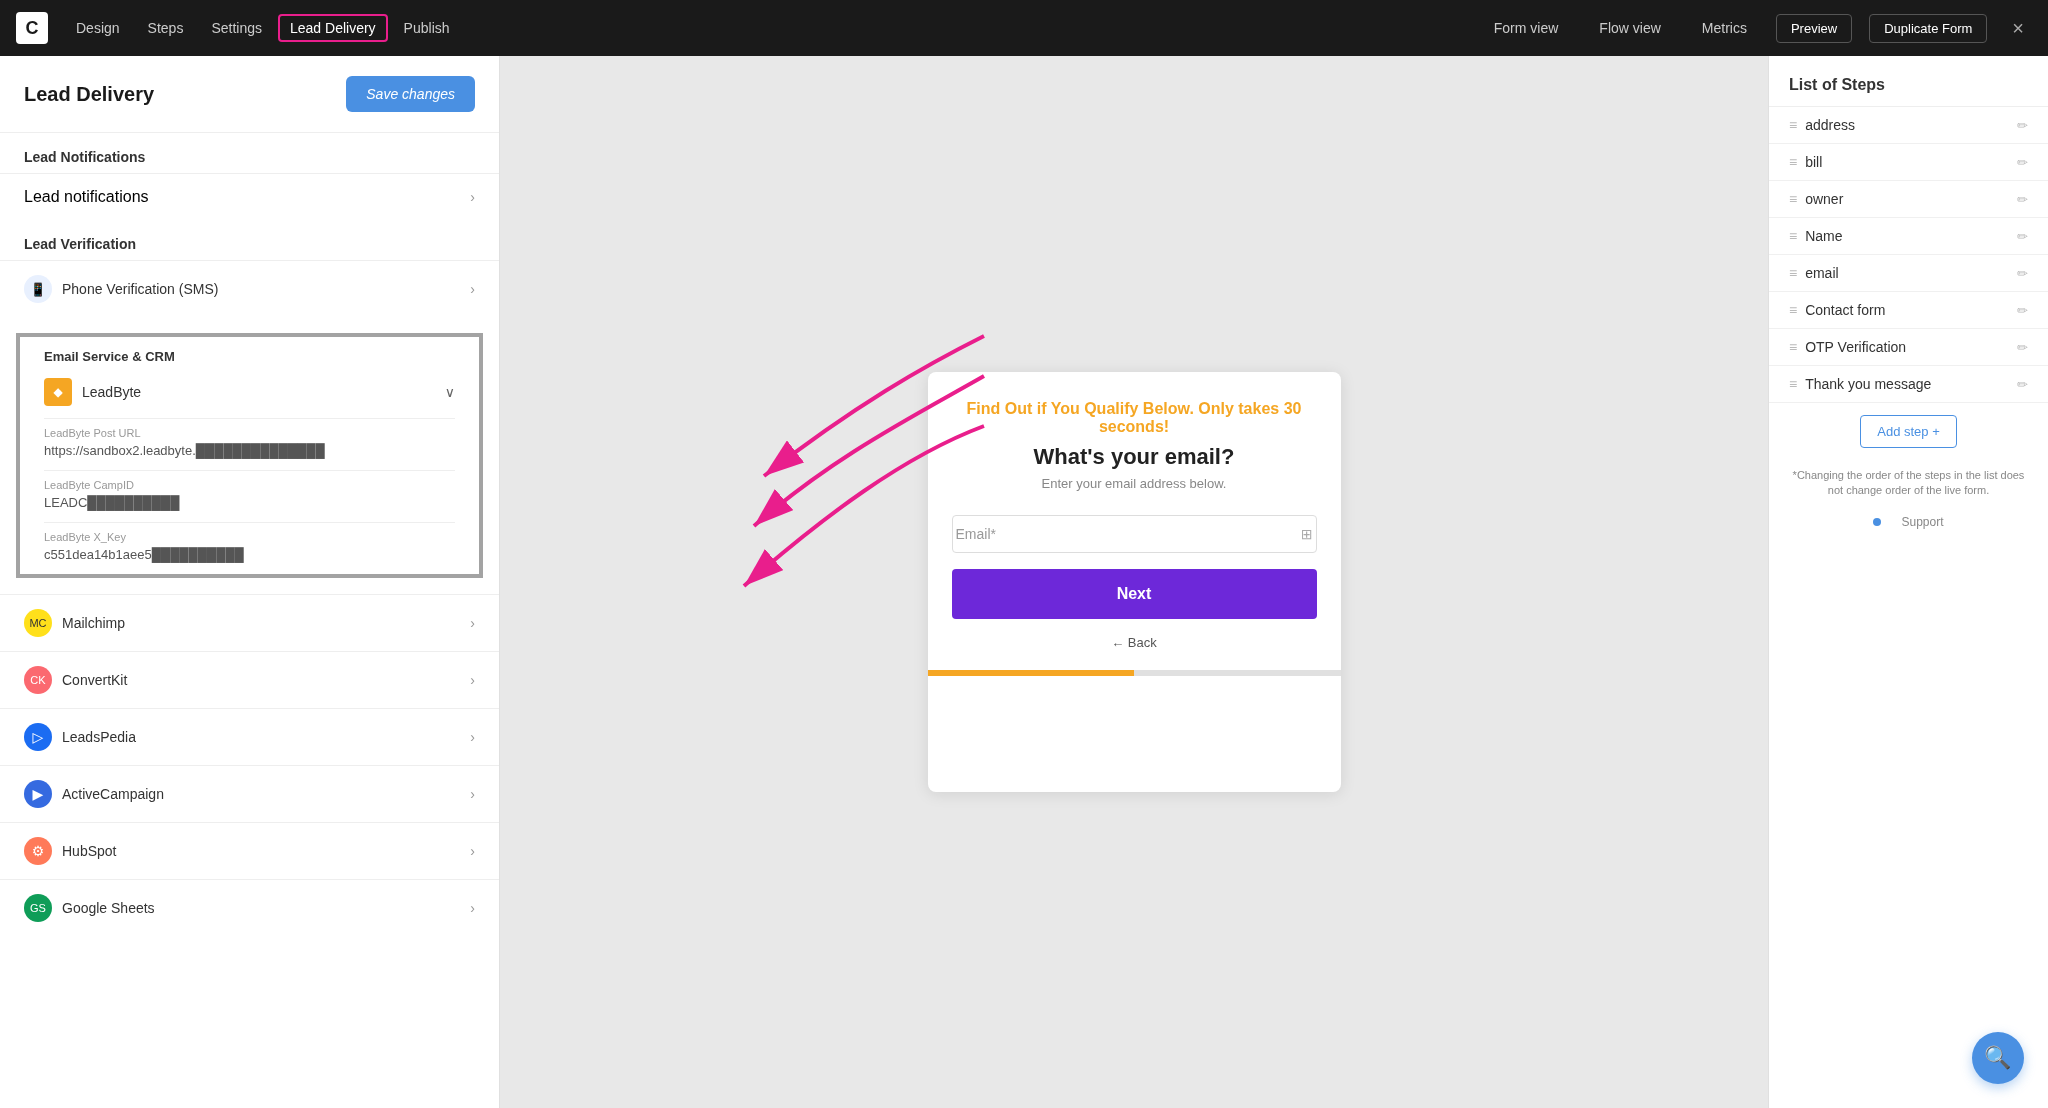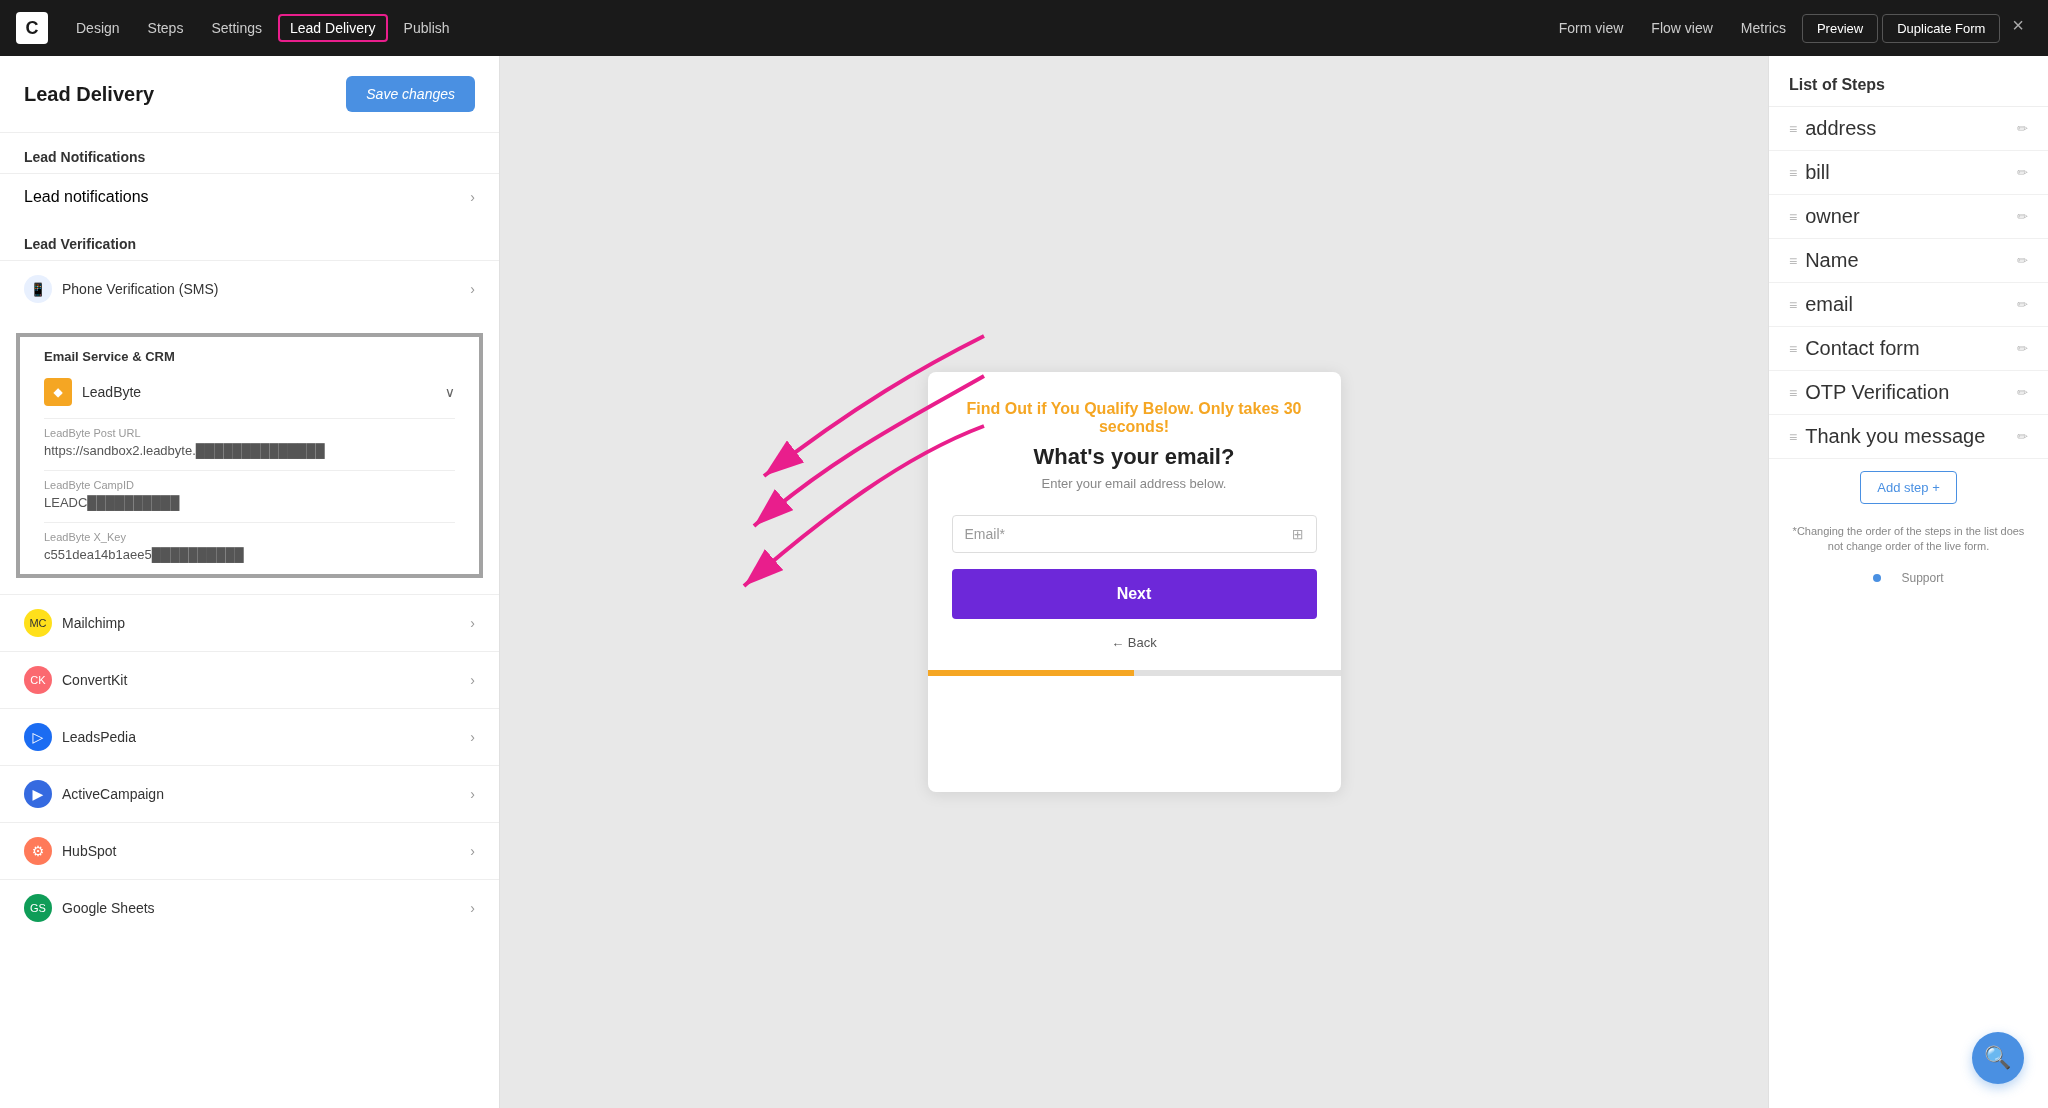--- a/index.html
+++ b/index.html
@@ -16,21 +16,21 @@
       font-weight: bold; font-size: 18px; color: #1a1a1a; margin-right: 12px; flex-shrink: 0;
     }
     .topnav-item {
       color: #ccc; font-size: 14px; padding: 6px 12px; cursor: pointer;
       border-radius: 4px; transition: color 0.2s;
     }
     .topnav-item.active {
       color: white; border: 2px solid #e91e8c; border-radius: 4px; padding: 4px 10px;
     }
     .topnav-spacer { flex: 1; }
-    .topnav-right { display: flex; gap: 4px; }
+    .topnav-right { display: flex; align-items: center; gap: 17px; }
     .topnav-view-btn {
       color: #ccc; font-size: 14px; padding: 6px 12px; cursor: pointer; background: none; border: none;
     }
     .topnav-btn {
       background: transparent; border: 1px solid #555; color: white;
       padding: 6px 14px; border-radius: 4px; font-size: 13px; cursor: pointer;
     }
     .topnav-close {
       color: #aaa; font-size: 20px; cursor: pointer; padding: 0 8px;
     }
@@ -101,21 +101,21 @@
       box-shadow: 0 2px 16px rgba(0,0,0,0.1); overflow: hidden; position: relative;
     }
     .form-header-orange {
       color: #f5a623; font-size: 16px; font-weight: 600; text-align: center;
       padding: 28px 24px 8px;
     }
     .form-question { font-size: 22px; font-weight: 700; color: #222; text-align: center; padding: 0 24px 6px; }
     .form-subtitle { font-size: 13px; color: #888; text-align: center; padding-bottom: 24px; }
     .form-input-area {
       margin: 0 24px; border: 1px solid #ddd; border-radius: 4px;
-      display: flex; align-items: center; padding: 10px 12px; margin-bottom: 16px; justify-content: space-between;
+      display: flex; align-items: center; padding: 10px 3px; margin-bottom: 16px; justify-content: space-between;
     }
     .form-input-text { flex: 1; font-size: 14px; color: #999; }
     .form-input-icon { color: #aaa; font-size: 14px; }
     .form-next-btn {
       display: block; width: calc(100% - 48px); margin: 0 24px 16px;
       background: #6d28d9; color: white; border: none;
       padding: 16px; border-radius: 4px; font-size: 16px; font-weight: 600; cursor: pointer;
       text-align: center;
     }
     .form-back-link { text-align: center; font-size: 13px; color: #555; padding-bottom: 20px; cursor: pointer; }
@@ -137,21 +137,21 @@
     .right-header {
       font-size: 16px; font-weight: 600; color: #333; padding: 20px 20px 12px;
       border-bottom: 1px solid #eee;
     }
     .step-item {
       display: flex; align-items: center; justify-content: space-between;
       padding: 10px 20px; border-bottom: 1px solid #f0f0f0; cursor: pointer;
     }
     .step-item-left { display: flex; align-items: center; gap: 8px; }
     .drag-icon { color: #bbb; font-size: 14px; }
-    .step-name { font-size: 20px; color: #333; }
+    .step-name { font-size: 14px; color: #333; }
     .edit-icon { color: #bbb; font-size: 13px; }
     .add-step-btn {
       display: block; margin: 12px auto; background: white; border: 1px solid #4a90e2;
       color: #4a90e2; padding: 8px 16px; border-radius: 4px; font-size: 13px; cursor: pointer;
     }
     .right-note { font-size: 11px; color: #888; padding: 8px 20px; text-align: center; line-height: 1.4; }
     .support-link {
       display: flex; align-items: center; justify-content: center; gap: 20px;
       font-size: 12px; color: #888; padding: 8px; cursor: pointer;
     }

